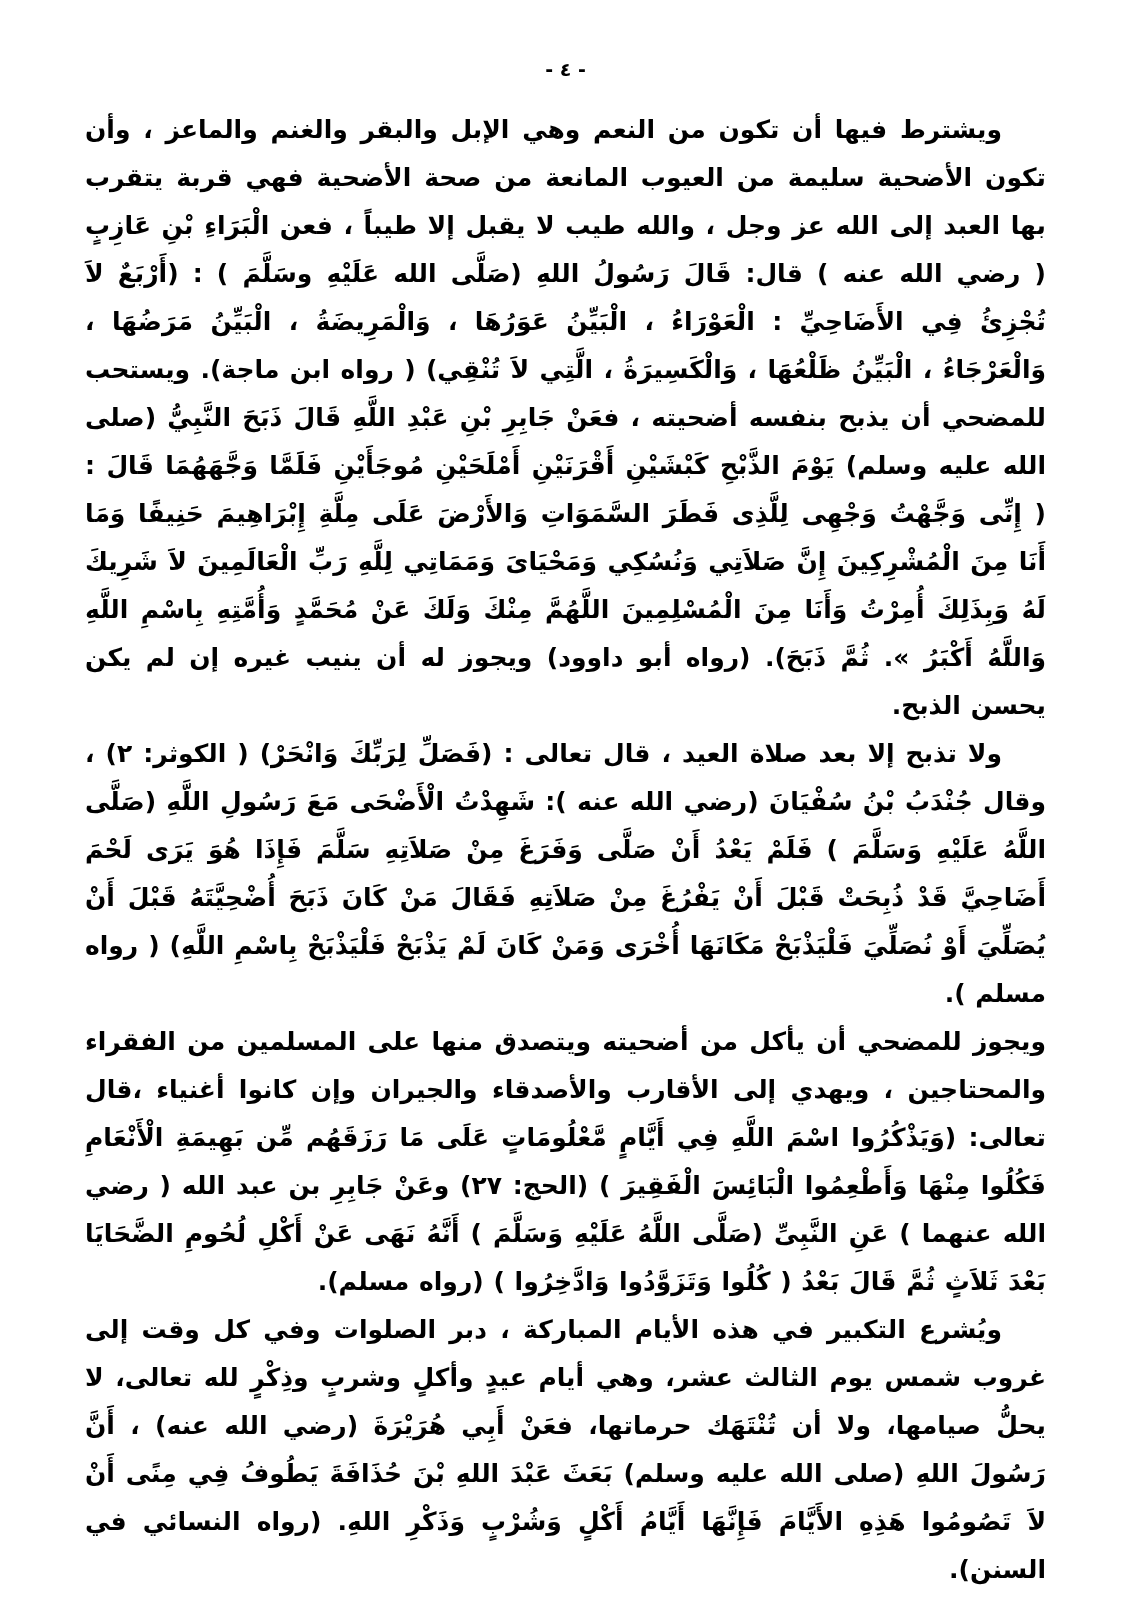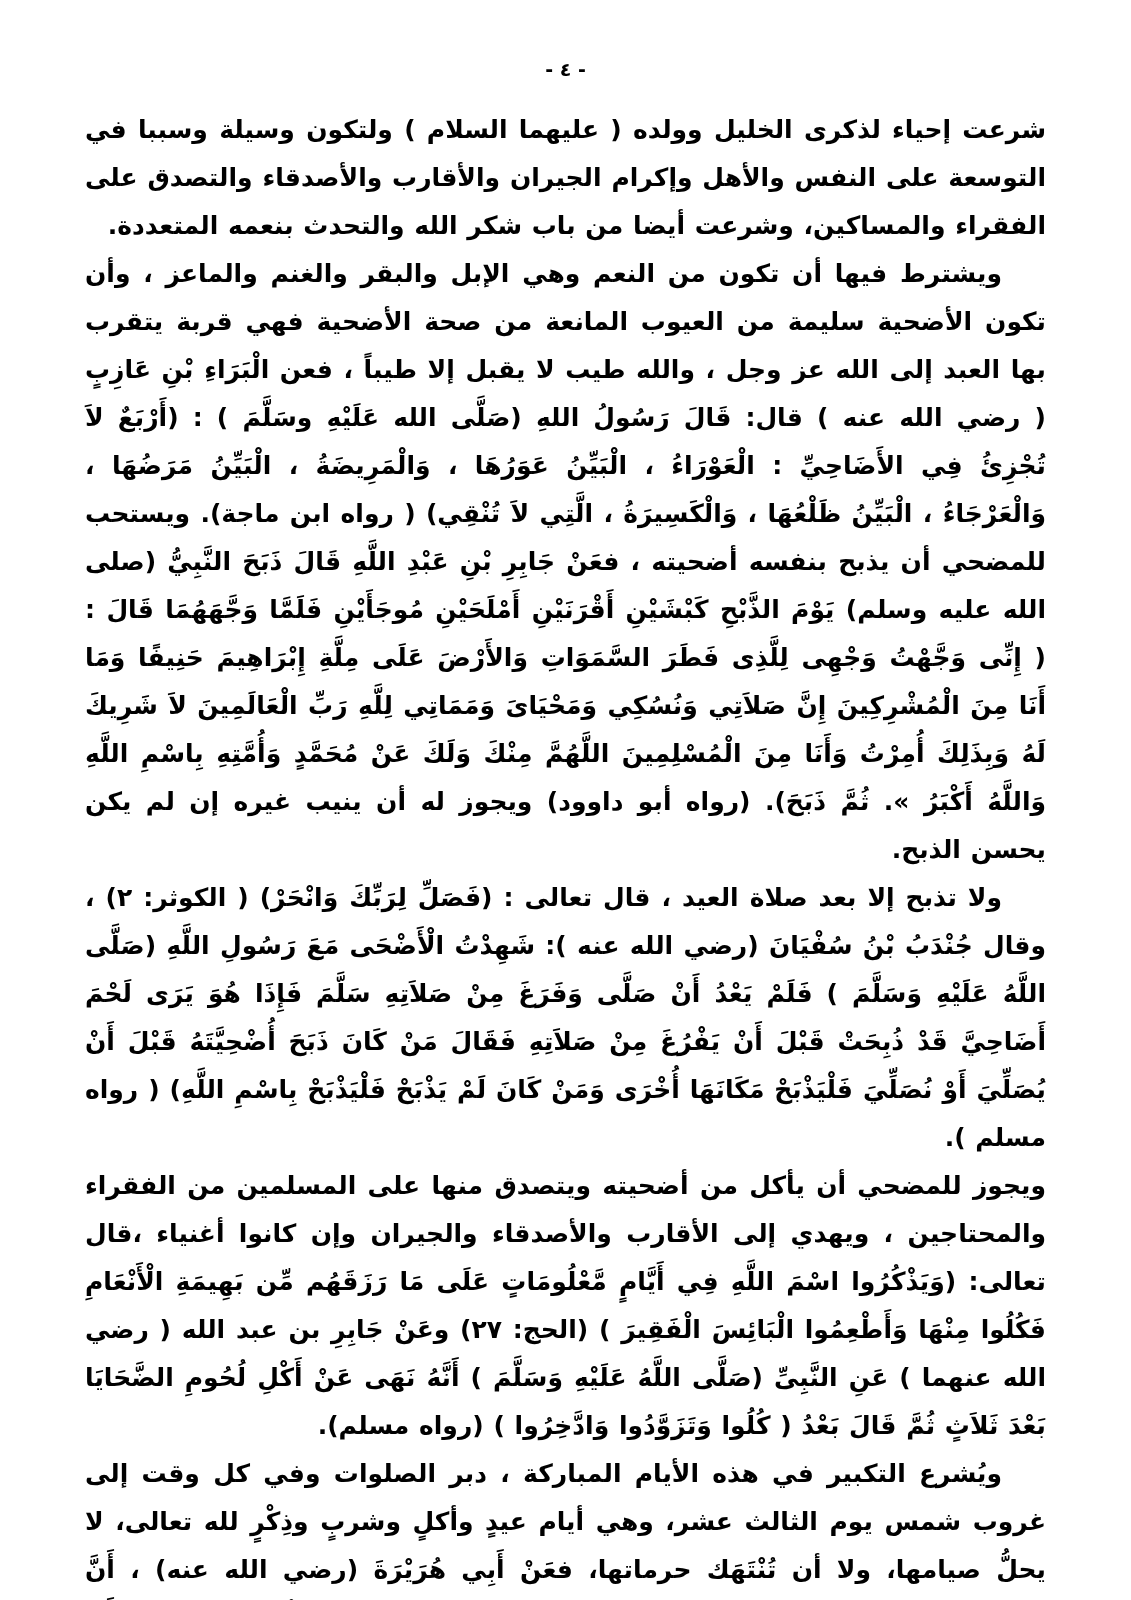--- a/index.html
+++ b/index.html
@@ -47,21 +47,20 @@
     text-indent: 44px;
   }
 </style>
 </head>
 <body>
 
 <div class="page">
   <div class="page-number">- ٤ -</div>
 
   <div class="doc-body">
-    <p class="para">شرعت إحياء لذكرى الخليل وولده ( عليهما السلام )  ولتكون وسيلة وسببا في التوسعة على النفس والأهل وإكرام الجيران والأقارب والأصدقاء والتصدق على الفقراء والمساكين، وشرعت أيضا من باب شكر الله والتحدث بنعمه المتعددة.</p>
 
     <p class="para indented">ويشترط فيها أن تكون من النعم وهي الإبل والبقر والغنم والماعز ، وأن تكون الأضحية سليمة من العيوب المانعة من صحة الأضحية فهي قربة يتقرب بها العبد إلى الله عز وجل ، والله طيب لا يقبل إلا طيباً ، فعن الْبَرَاءِ بْنِ عَازِبٍ ( رضي الله عنه ) قال: قَالَ رَسُولُ اللهِ (صَلَّى الله عَلَيْهِ وسَلَّمَ ) : (أَرْبَعٌ لاَ تُجْزِئُ فِي الأَضَاحِيِّ : الْعَوْرَاءُ ، الْبَيِّنُ عَوَرُهَا ، وَالْمَرِيضَةُ ، الْبَيِّنُ مَرَضُهَا ، وَالْعَرْجَاءُ ، الْبَيِّنُ ظَلْعُهَا ، وَالْكَسِيرَةُ ، الَّتِي لاَ تُنْقِي) ( رواه ابن ماجة). ويستحب للمضحي أن يذبح بنفسه أضحيته ، فعَنْ جَابِرِ بْنِ عَبْدِ اللَّهِ قَالَ ذَبَحَ النَّبِيُّ (صلى الله عليه وسلم) يَوْمَ الذَّبْحِ كَبْشَيْنِ أَقْرَنَيْنِ أَمْلَحَيْنِ مُوجَأَيْنِ فَلَمَّا وَجَّهَهُمَا قَالَ : ( إِنِّى وَجَّهْتُ وَجْهِى لِلَّذِى فَطَرَ السَّمَوَاتِ وَالأَرْضَ عَلَى مِلَّةِ إِبْرَاهِيمَ حَنِيفًا وَمَا أَنَا مِنَ الْمُشْرِكِينَ إِنَّ صَلاَتِي وَنُسُكِي وَمَحْيَاىَ وَمَمَاتِي لِلَّهِ رَبِّ الْعَالَمِينَ لاَ شَرِيكَ لَهُ وَبِذَلِكَ أُمِرْتُ وَأَنَا مِنَ الْمُسْلِمِينَ اللَّهُمَّ مِنْكَ وَلَكَ عَنْ مُحَمَّدٍ وَأُمَّتِهِ بِاسْمِ اللَّهِ وَاللَّهُ أَكْبَرُ ». ثُمَّ ذَبَحَ). (رواه أبو داوود) ويجوز له أن ينيب غيره إن لم يكن يحسن الذبح.</p>
 
     <p class="para indented">ولا تذبح إلا بعد صلاة العيد ، قال تعالى : (فَصَلِّ لِرَبِّكَ وَانْحَرْ) ( الكوثر: ٢) ، وقال جُنْدَبُ بْنُ سُفْيَانَ (رضي الله عنه ): شَهِدْتُ الْأَضْحَى مَعَ رَسُولِ اللَّهِ (صَلَّى اللَّهُ عَلَيْهِ وَسَلَّمَ ) فَلَمْ يَعْدُ أَنْ صَلَّى وَفَرَغَ مِنْ صَلاَتِهِ سَلَّمَ فَإِذَا هُوَ يَرَى لَحْمَ أَضَاحِيَّ قَدْ ذُبِحَتْ قَبْلَ أَنْ يَفْرُغَ مِنْ صَلاَتِهِ فَقَالَ مَنْ كَانَ ذَبَحَ أُضْحِيَّتَهُ قَبْلَ أَنْ يُصَلِّيَ أَوْ نُصَلِّيَ فَلْيَذْبَحْ مَكَانَهَا أُخْرَى وَمَنْ كَانَ لَمْ يَذْبَحْ فَلْيَذْبَحْ بِاسْمِ اللَّهِ) ( رواه مسلم ).</p>
 
     <p class="para">ويجوز للمضحي أن يأكل من أضحيته ويتصدق منها على المسلمين من الفقراء والمحتاجين ، ويهدي إلى الأقارب والأصدقاء والجيران وإن كانوا أغنياء ،قال تعالى: (وَيَذْكُرُوا اسْمَ اللَّهِ فِي أَيَّامٍ مَّعْلُومَاتٍ عَلَى مَا رَزَقَهُم مِّن بَهِيمَةِ الْأَنْعَامِ فَكُلُوا مِنْهَا وَأَطْعِمُوا الْبَائِسَ الْفَقِيرَ ) (الحج: ٢٧) وعَنْ جَابِرِ بن عبد الله ( رضي الله عنهما ) عَنِ النَّبِىِّ (صَلَّى اللَّهُ عَلَيْهِ وَسَلَّمَ ) أَنَّهُ نَهَى عَنْ أَكْلِ لُحُومِ الضَّحَايَا بَعْدَ ثَلاَثٍ ثُمَّ قَالَ بَعْدُ ( كُلُوا وَتَزَوَّدُوا وَادَّخِرُوا ) (رواه مسلم).</p>
 
     <p class="para indented">ويُشرع التكبير في هذه الأيام المباركة ، دبر الصلوات  وفي كل وقت إلى غروب شمس يوم الثالث عشر، وهي أيام عيدٍ وأكلٍ وشربٍ وذِكْرٍ لله تعالى، لا يحلُّ صيامها، ولا أن تُنْتَهَك حرماتها، فعَنْ أَبِي هُرَيْرَةَ (رضي الله عنه) ، أَنَّ رَسُولَ اللهِ (صلى الله عليه وسلم) بَعَثَ عَبْدَ اللهِ بْنَ حُذَافَةَ يَطُوفُ فِي مِنًى أَنْ لاَ تَصُومُوا هَذِهِ الأَيَّامَ فَإِنَّهَا أَيَّامُ أَكْلٍ وَشُرْبٍ وَذَكْرِ اللهِ. (رواه النسائي في السنن).</p>
   </div>
 </div>

